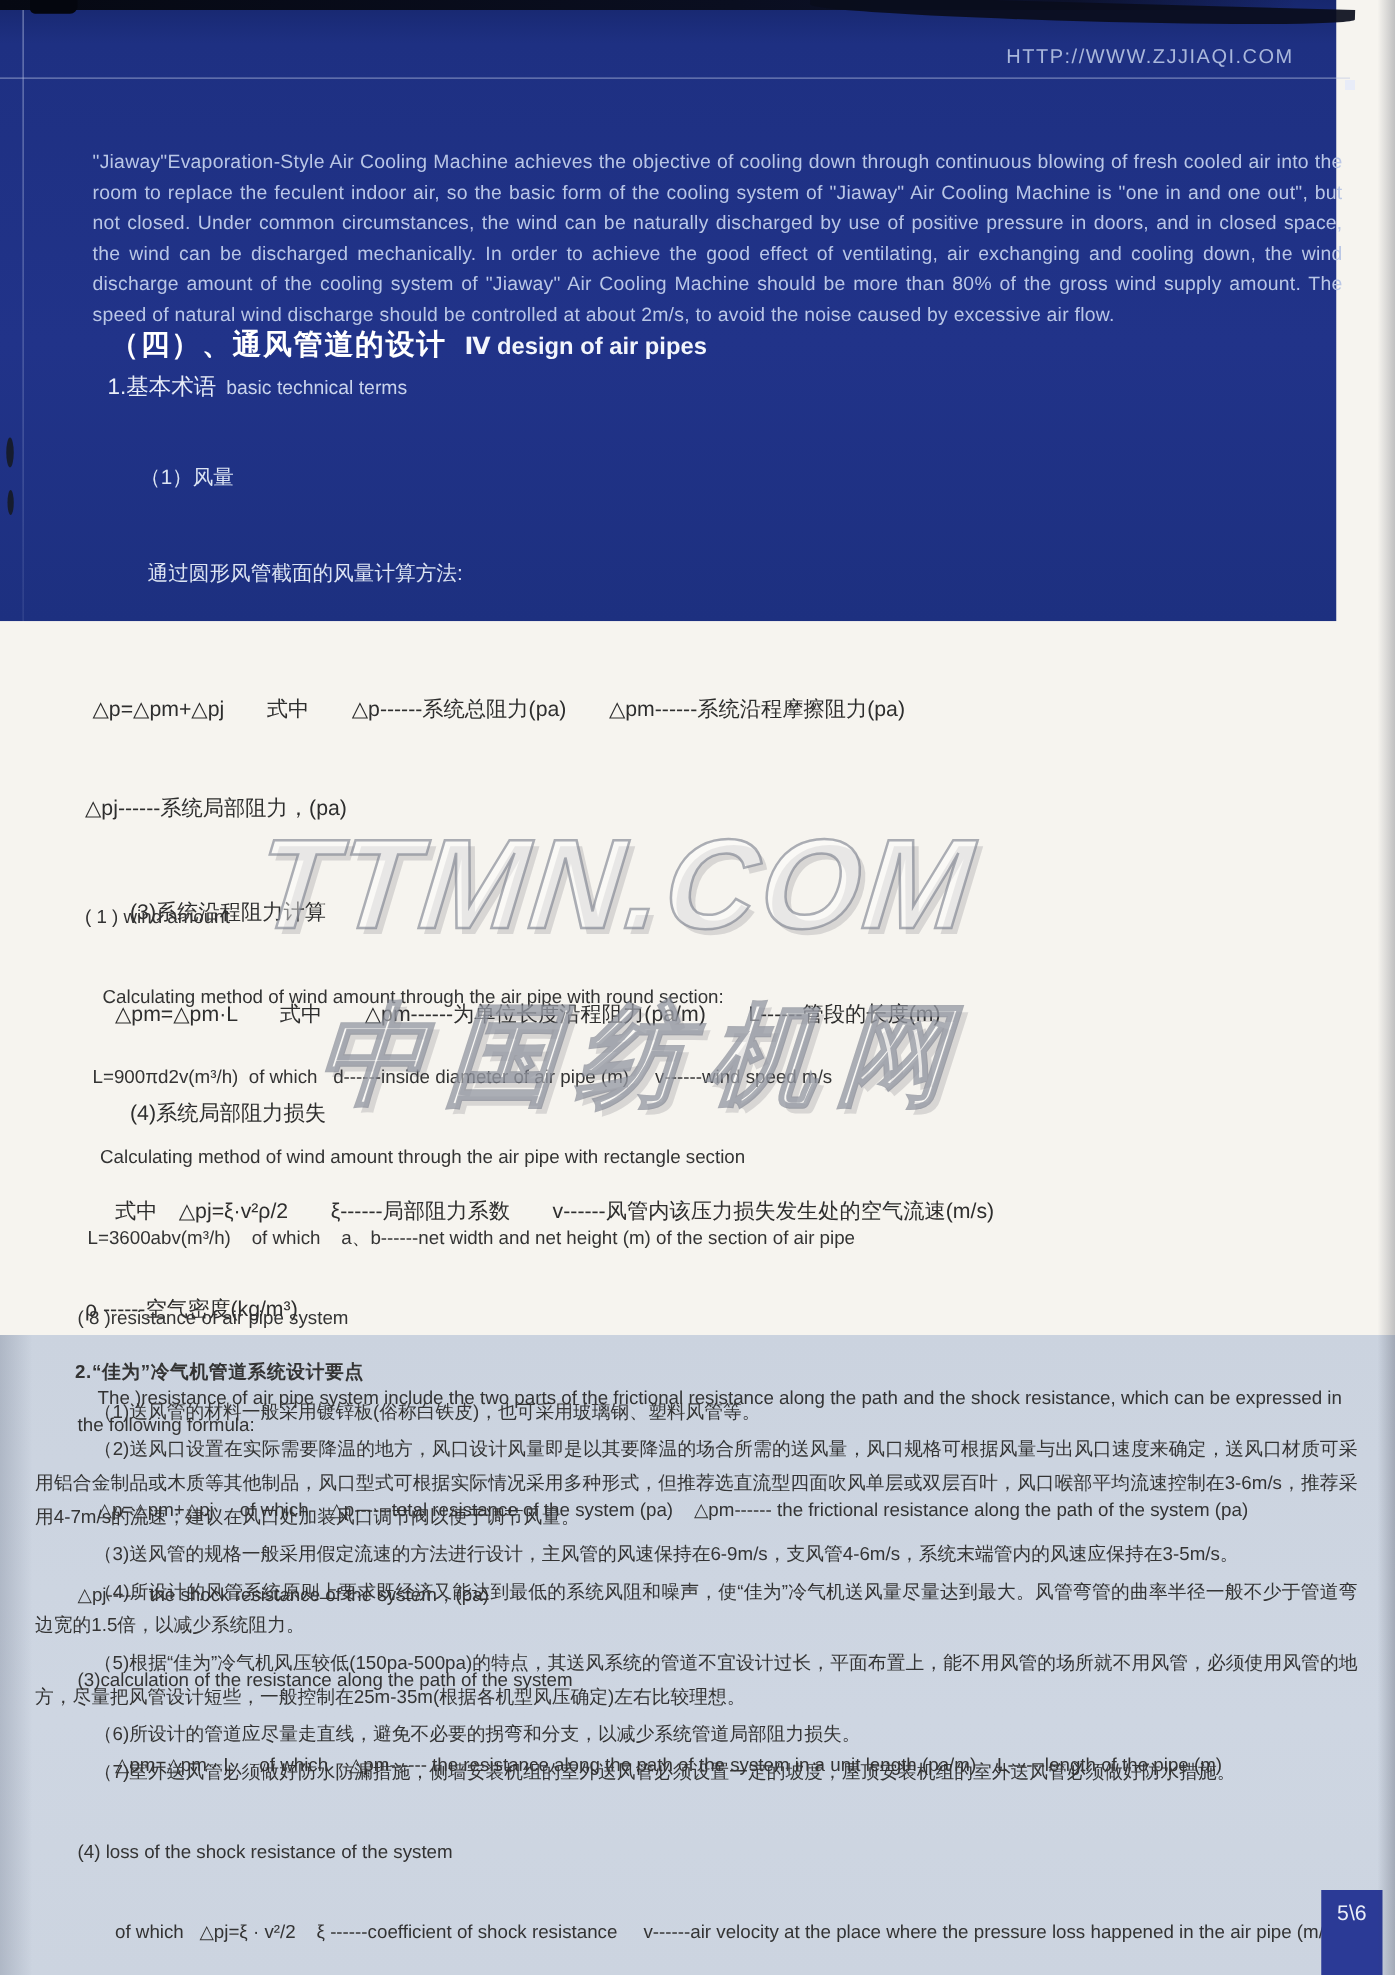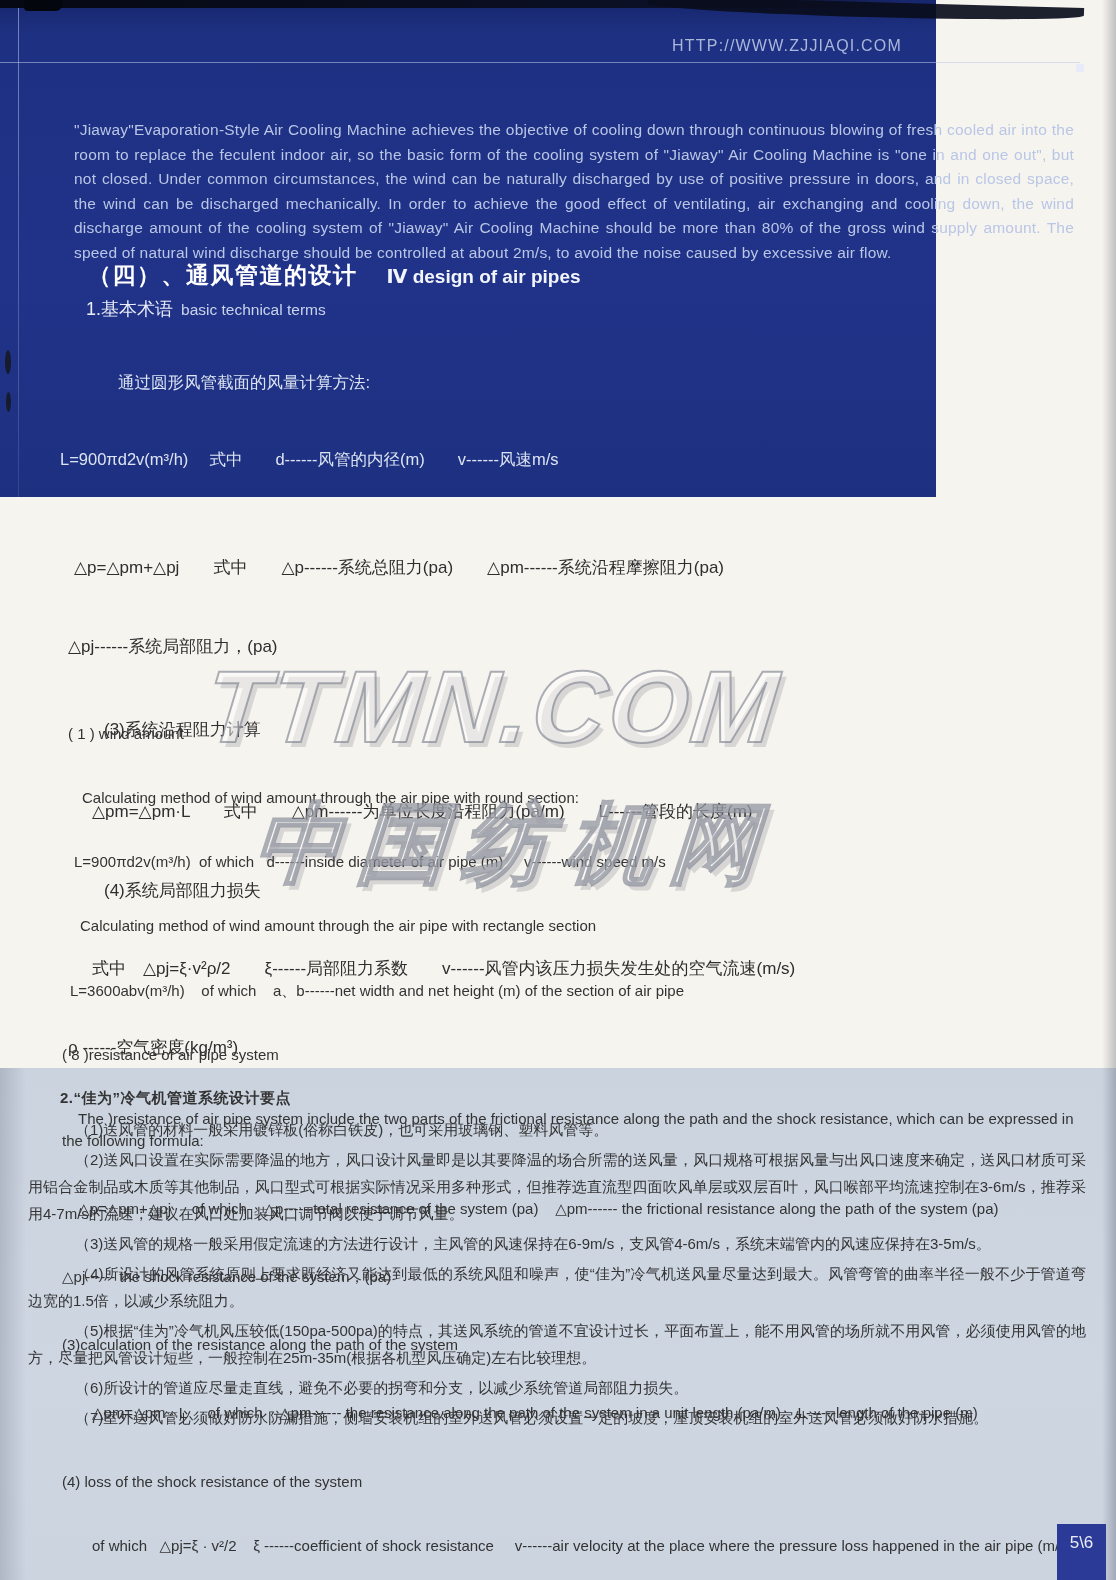--- a/index.html
+++ b/index.html
@@ -3,21 +3,21 @@
 <meta charset="utf-8">
 <style>
   html,body{margin:0;padding:0;}
   body{
     width:1116px;height:1580px;position:relative;overflow:hidden;
     font-family:"Liberation Sans","DejaVu Sans",sans-serif;
     background:#f6f4ef;
   }
   
   .sec-blue{
-    position:absolute;top:0;left:0;width:936px;height:497px;
+    position:absolute;top:0;left:0;width:1069px;height:497px;
     background:linear-gradient(180deg,#17276e 0%,#1e3082 7%,#213389 55%,#1d3080 100%);
     color:#dce4f3;
   }
   .edge-top{position:absolute;top:0;left:0;width:100%;height:8px;z-index:11;
     background:linear-gradient(90deg,#060913 0%,#0a0e20 55%,rgba(10,14,32,0.85) 80%,rgba(10,14,32,0) 97%);}
   .edge-swoosh{position:absolute;top:2px;left:648px;width:436px;height:15px;z-index:11;
     background:#0a0d1c;border-radius:0 0 100% 100%;transform:rotate(1.6deg);opacity:.92;}
   .corner-mark{position:absolute;top:0;left:24px;width:38px;height:11px;background:#04060e;
     border-radius:0 0 6px 4px;z-index:12;}
   .crease{position:absolute;top:0;left:18px;width:1px;height:497px;
@@ -25,21 +25,21 @@
   .speck{position:absolute;background:#161c2e;border-radius:50%;}
   .speck.s1{left:5px;top:350px;width:6px;height:24px;}
   .speck.s2{left:6px;top:392px;width:5px;height:20px;}
   .url{position:absolute;top:37px;right:34px;font-size:16px;letter-spacing:1.2px;color:#a9b7db;}
   .url-line{position:absolute;top:62px;left:0;width:1080px;height:1px;background:rgba(190,200,230,.55);}
   .url-sq{position:absolute;top:64px;left:1076px;width:8px;height:8px;background:#e8ecf8;}
   .intro{position:absolute;top:118px;left:74px;width:1000px;margin:0;
     font-size:15.5px;line-height:24.6px;text-align:justify;color:#b9c6e6;letter-spacing:.2px;}
   .h1{position:absolute;top:260px;left:88px;white-space:nowrap;}
   .h1-zh{font-size:23px;font-weight:bold;color:#ffffff;letter-spacing:1.5px;}
-  .h1-en{font-size:19px;font-weight:bold;color:#f2f5fc;margin-left:29px;}
+  .h1-en{font-size:19px;font-weight:bold;color:#f2f5fc;margin-left:14px;}
   .h2{position:absolute;top:297px;left:86px;white-space:nowrap;}
   .h2-zh{font-size:18px;color:#e8edf8;}
   .h2-en{font-size:15.5px;color:#c9d4ec;margin-left:8px;}
   .blue-lines{position:absolute;top:319px;left:60px;right:36px;
     font-size:16.5px;line-height:25.6px;white-space:pre-wrap;}
   .bl{min-height:25.6px;}
   .bl.ind1{padding-left:52px;}
   .bl.ind2{padding-left:58px;}
   
   .sec-white{position:absolute;top:497px;left:0;width:1116px;height:571px;
@@ -69,21 +69,21 @@
   .wm2{top:288px;left:254px;font-size:88px;font-style:italic;letter-spacing:16px;transform:skewX(-4deg);}
   
   .sec-bottom{position:absolute;top:1068px;left:0;width:1116px;height:512px;
     background:linear-gradient(180deg,#cbd3df 0%,#ced6e2 60%,#ccd4e0 100%);color:#343434;}
   .band-left{position:absolute;top:0;left:0;width:26px;height:100%;
     background:linear-gradient(90deg,rgba(100,110,130,.28),rgba(100,110,130,0));}
   .dp-wrap{position:absolute;top:16px;left:28px;right:30px;
     font-size:15px;line-height:27px;text-align:justify;}
   .dp-title{font-weight:bold;padding-left:32px;margin:0 0 5px 0;letter-spacing:.5px;}
   .dp{margin:3px 0 0 0;text-indent:47px;}
-  .page-badge{position:absolute;right:10px;bottom:0;width:49px;height:56px;
+  .page-badge{position:absolute;right:10px;bottom:0;width:49px;height:68px;
     background:#2b3a96;color:#e9edf8;font-size:17px;text-align:center;
     padding-top:9px;box-sizing:border-box;z-index:6;}
   .edge-right{position:absolute;top:0;right:0;width:14px;height:1580px;z-index:8;
     background:linear-gradient(270deg,rgba(55,60,75,.28),rgba(55,60,75,0));}
 </style>
 </head>
 <body>
 
 <div>
 
@@ -95,20 +95,21 @@
     <div class="url-line"></div>
     <div class="url-sq"></div>
     <p class="intro">"Jiaway"Evaporation-Style Air Cooling Machine achieves the objective of cooling down through continuous blowing of fresh cooled air into the room to replace the feculent indoor air, so the basic form of the cooling system of "Jiaway" Air Cooling Machine is "one in and one out", but not closed. Under common circumstances, the wind can be naturally discharged by use of positive pressure in doors, and in closed space, the wind can be discharged mechanically. In order to achieve the good effect of ventilating, air exchanging and cooling down, the wind discharge amount of the cooling system of "Jiaway" Air Cooling Machine should be more than 80% of the gross wind supply amount. The speed of natural wind discharge should be controlled at about 2m/s, to avoid the noise caused by excessive air flow.</p>
     <div class="h1">
       <span class="h1-zh">（四）、通风管道的设计</span><span class="h1-en">Ⅳ design of air pipes</span>
     </div>
     <div class="h2">
       <span class="h2-zh">1.基本术语</span><span class="h2-en">basic technical terms</span>
     </div>
     <div class="blue-lines">
+      <div class="bl ind1">（1）风量</div>
       <div class="bl ind2">通过圆形风管截面的风量计算方法:</div>
       <div class="bl">L=900πd2v(m³/h)　 式中　　d------风管的内径(m)　　v------风速m/s</div>
       <div class="bl ind2">通过矩形风管的风管计算方法:</div>
       <div class="bl">L=3600abv(m³/h)　 式中　　a、b------风管断面净宽和净高(m)</div>
       <div class="bl ind1">（2）风管系统阻力</div>
       <div class="bl ind2">风管系统阻力包括沿程摩擦阻力和局部阻力两部分，用公式表达为:</div>
     </div>
     <div class="edge-top"></div>
     <div class="edge-swoosh"></div>
     <div class="corner-mark"></div>

